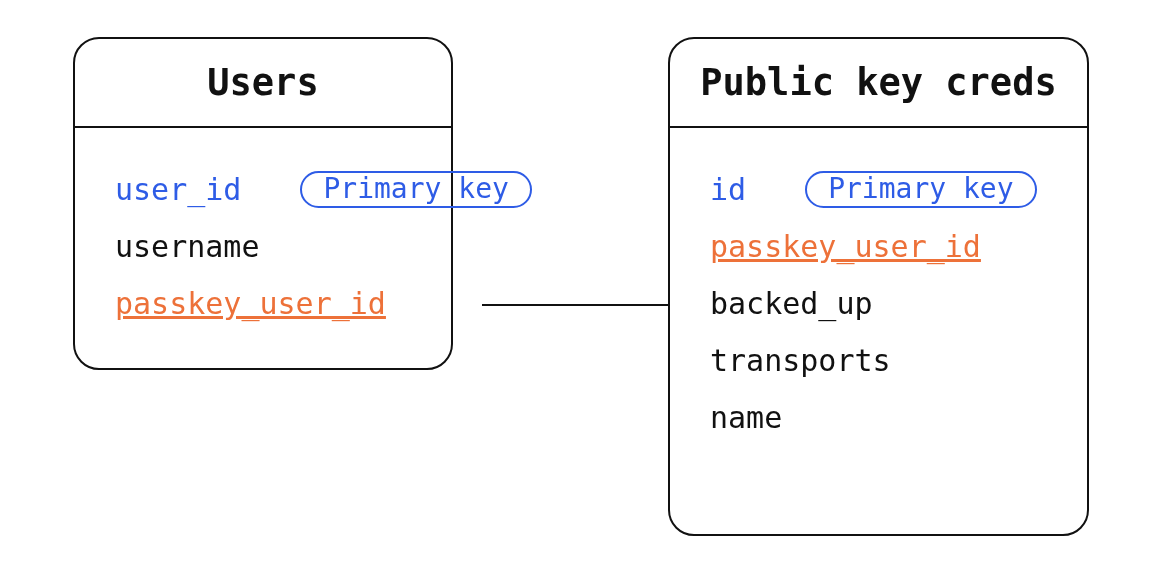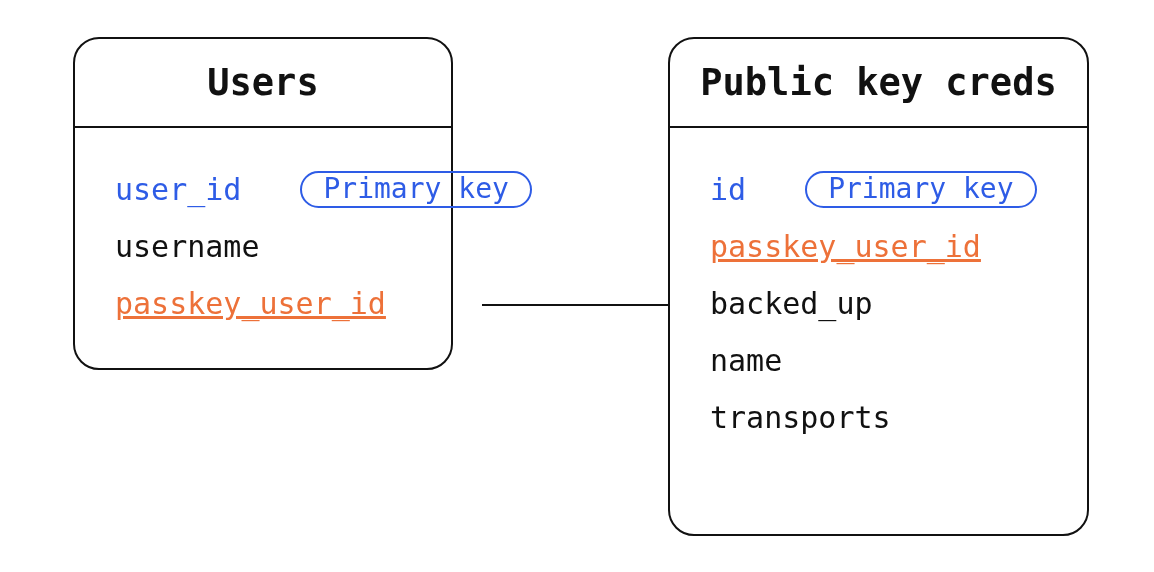--- a/index.html
+++ b/index.html
@@ -128,21 +128,21 @@
         <span class="field-name">id</span>
         <span class="pk-badge">Primary key</span>
       </li>
       <li class="field-row" data-role="foreign">
         <span class="field-name">passkey_user_id</span>
       </li>
       <li class="field-row" data-role="regular">
         <span class="field-name">backed_up</span>
       </li>
       <li class="field-row" data-role="regular">
-        <span class="field-name">name</span>
+        <span class="field-name">transports</span>
       </li>
       <li class="field-row" data-role="regular">
-        <span class="field-name">transports</span>
+        <span class="field-name">name</span>
       </li>
     </ul>
   </section>
 
 </div>
 
 </body></html>

